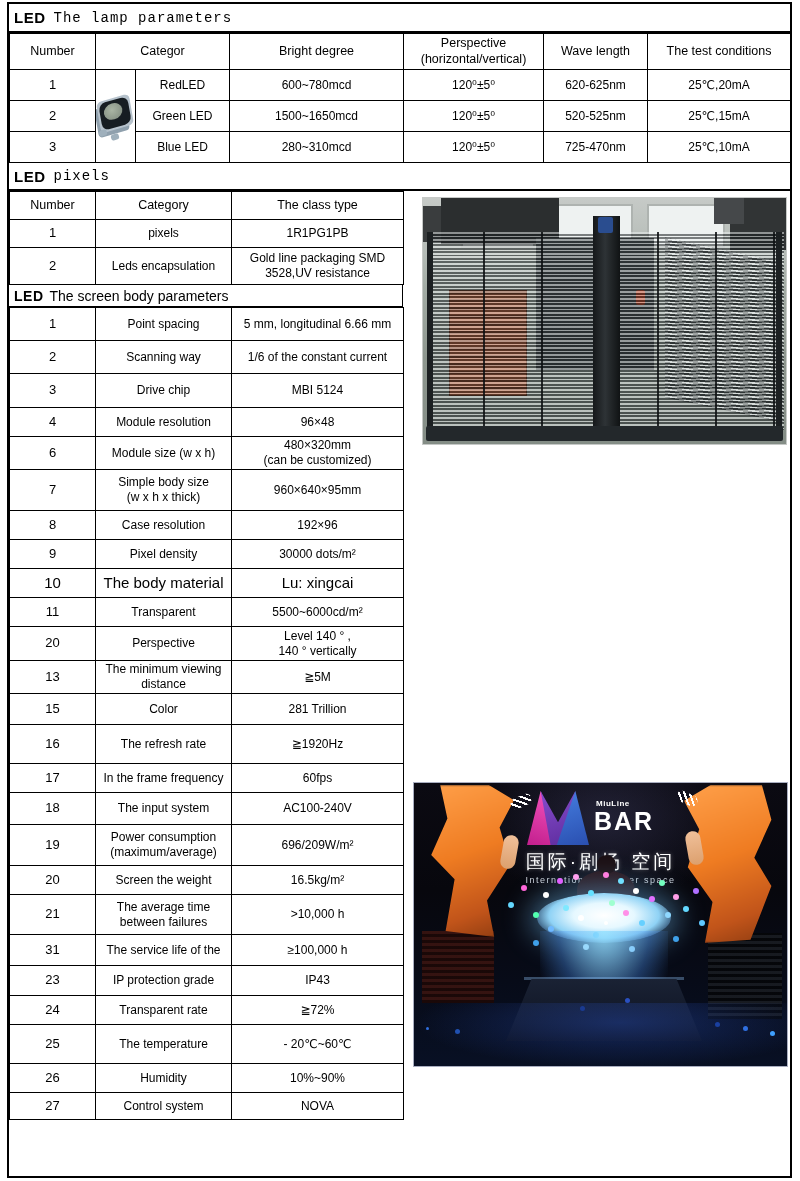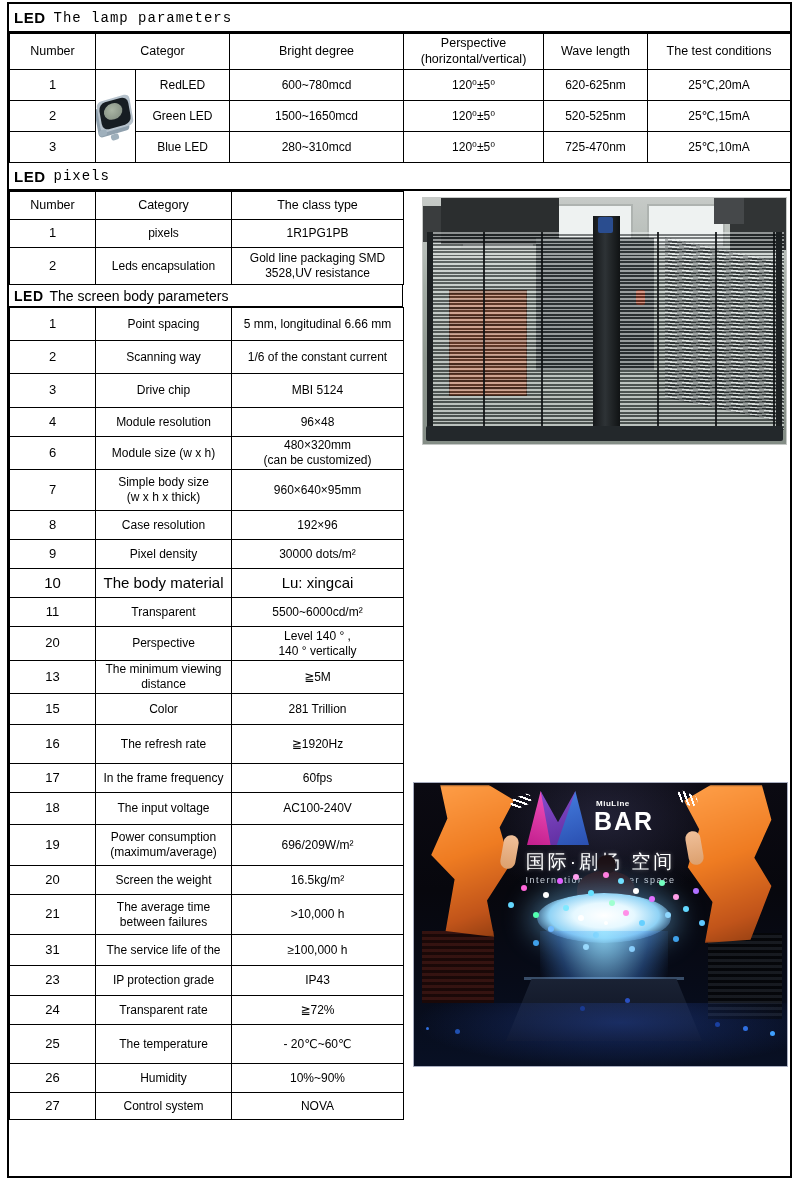--- a/index.html
+++ b/index.html
@@ -270,21 +270,21 @@
             <td>The refresh rate</td>
             <td>≧1920Hz</td>
           </tr>
       <tr style="height:29px">
             <td class="num">17</td>
             <td>In the frame frequency</td>
             <td>60fps</td>
           </tr>
       <tr style="height:32px">
             <td class="num">18</td>
-            <td>The input voltage</td>
+            <td>The input system</td>
             <td>AC100-240V</td>
           </tr>
       <tr style="height:41px">
             <td class="num">19</td>
             <td>Power consumption
 (maximum/average)</td>
             <td>696/209W/m²</td>
           </tr>
       <tr style="height:29px">
             <td class="num">20</td>

